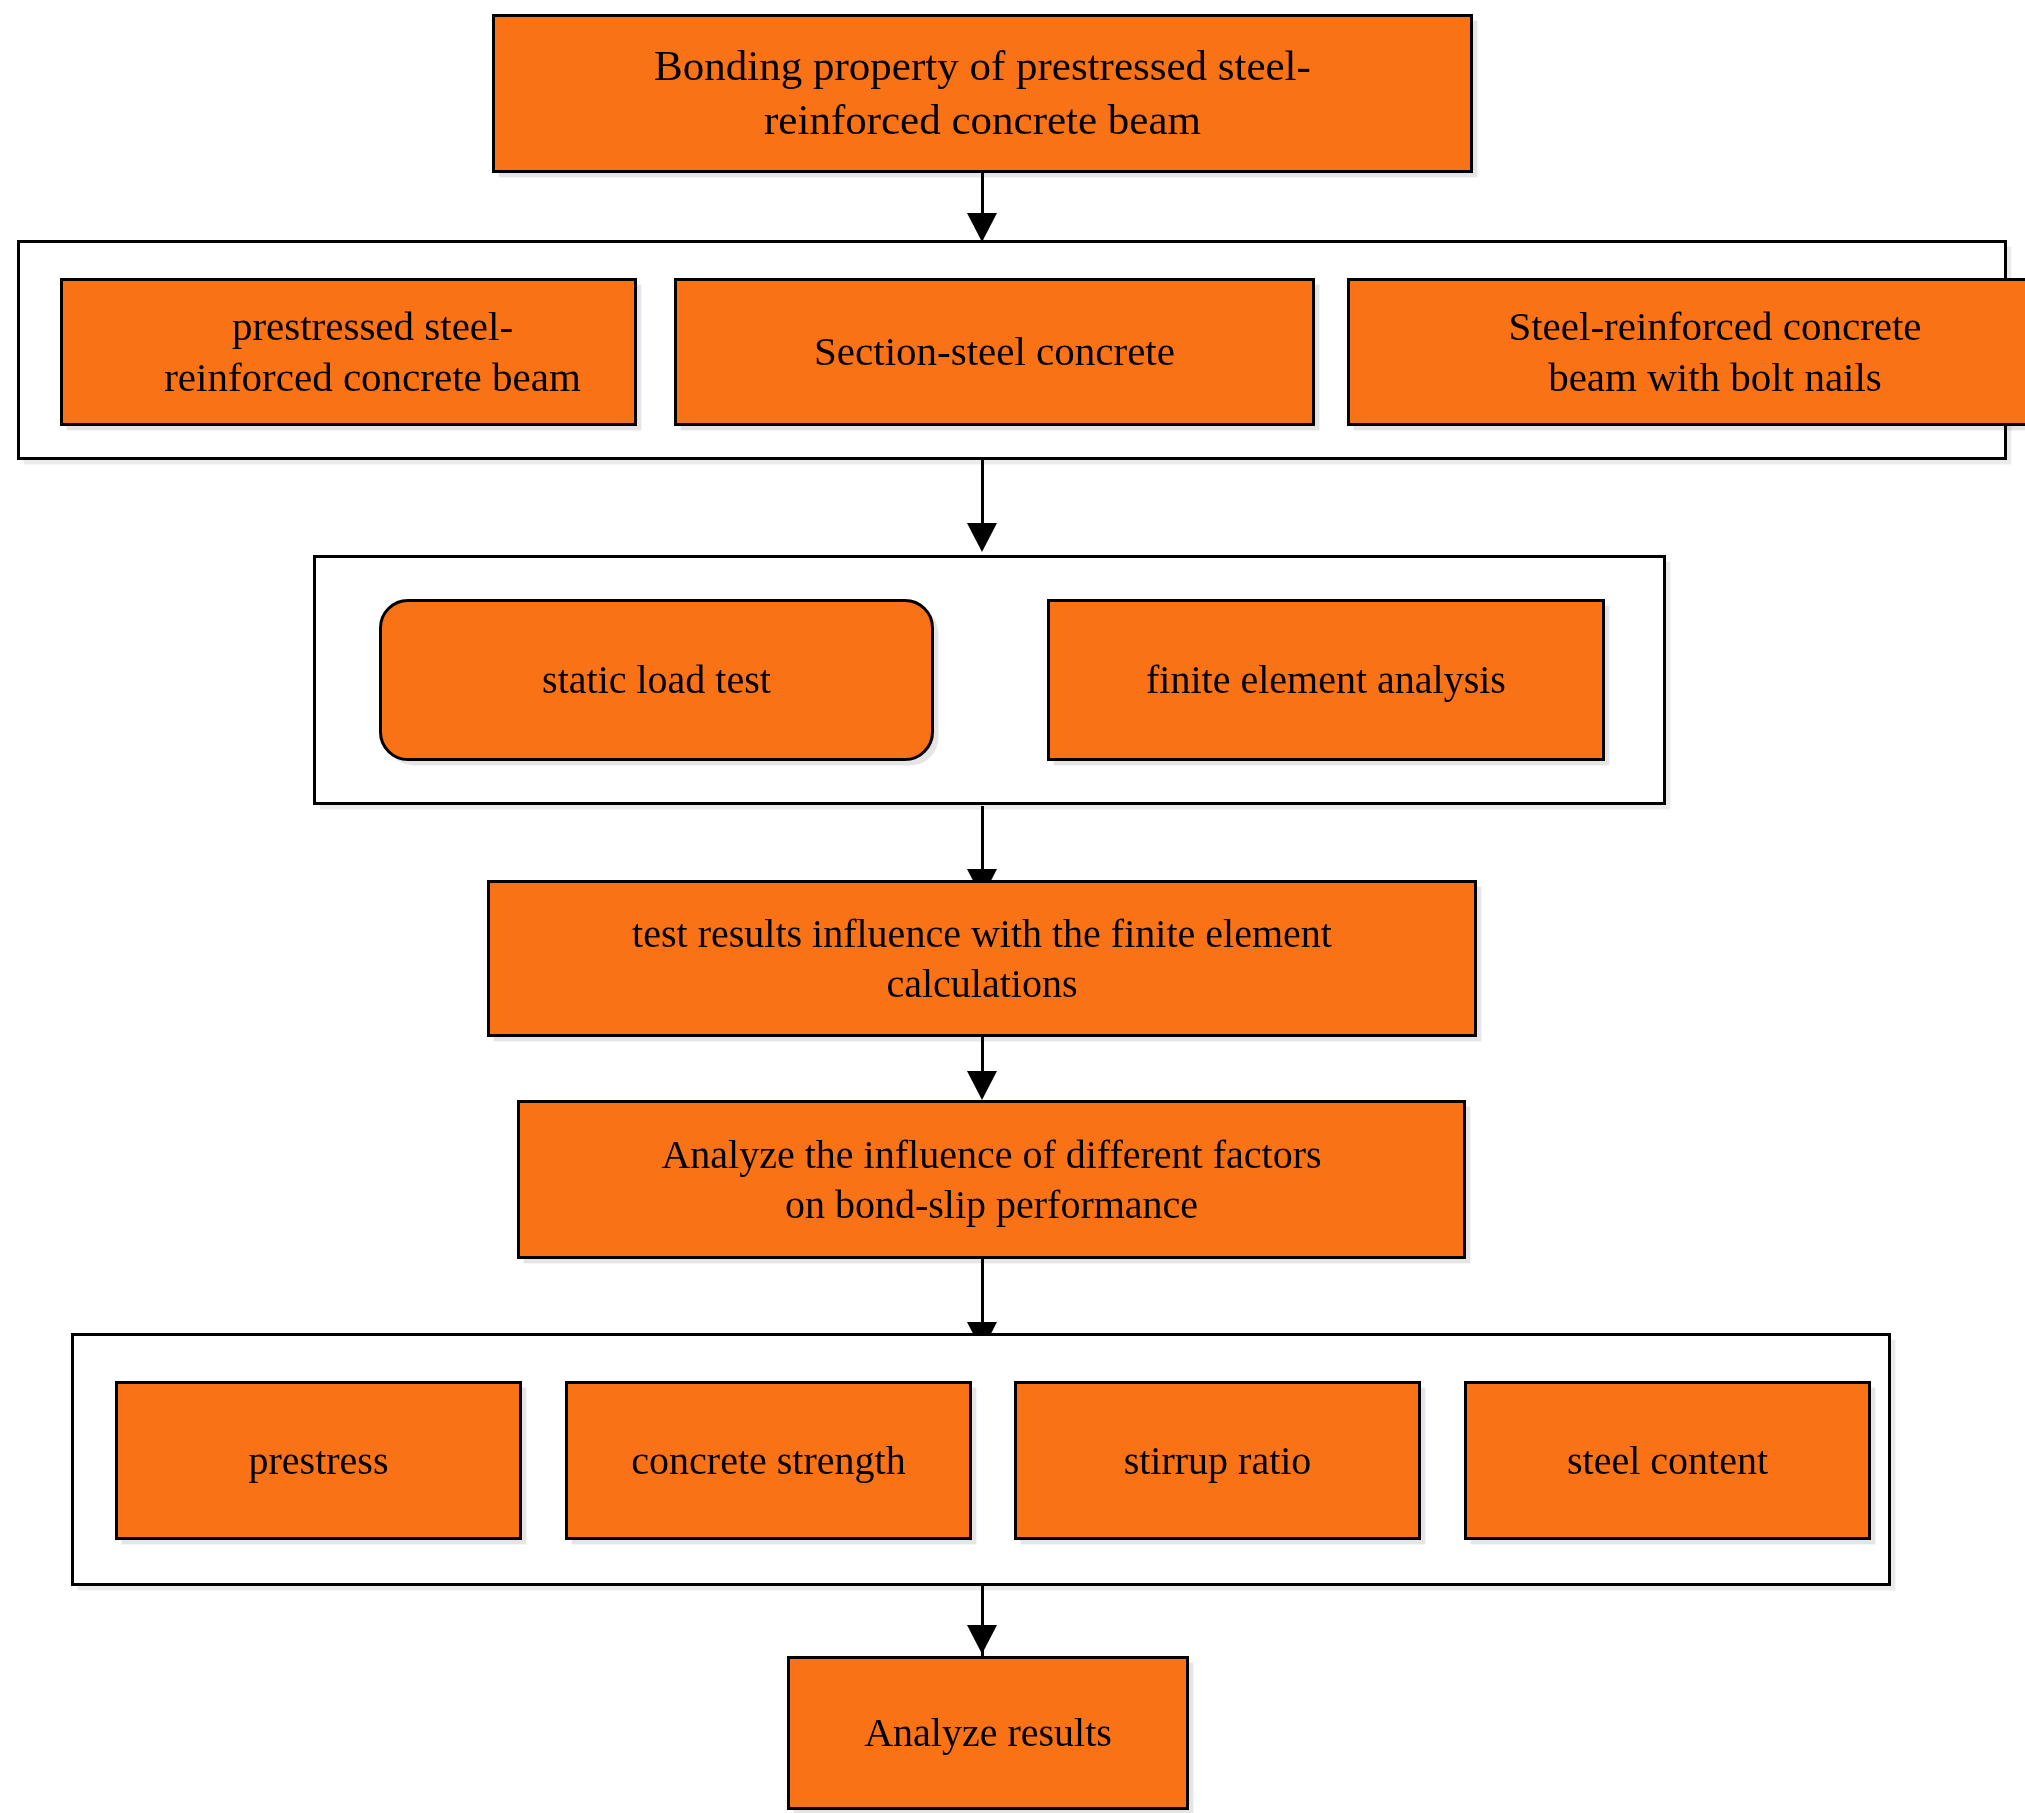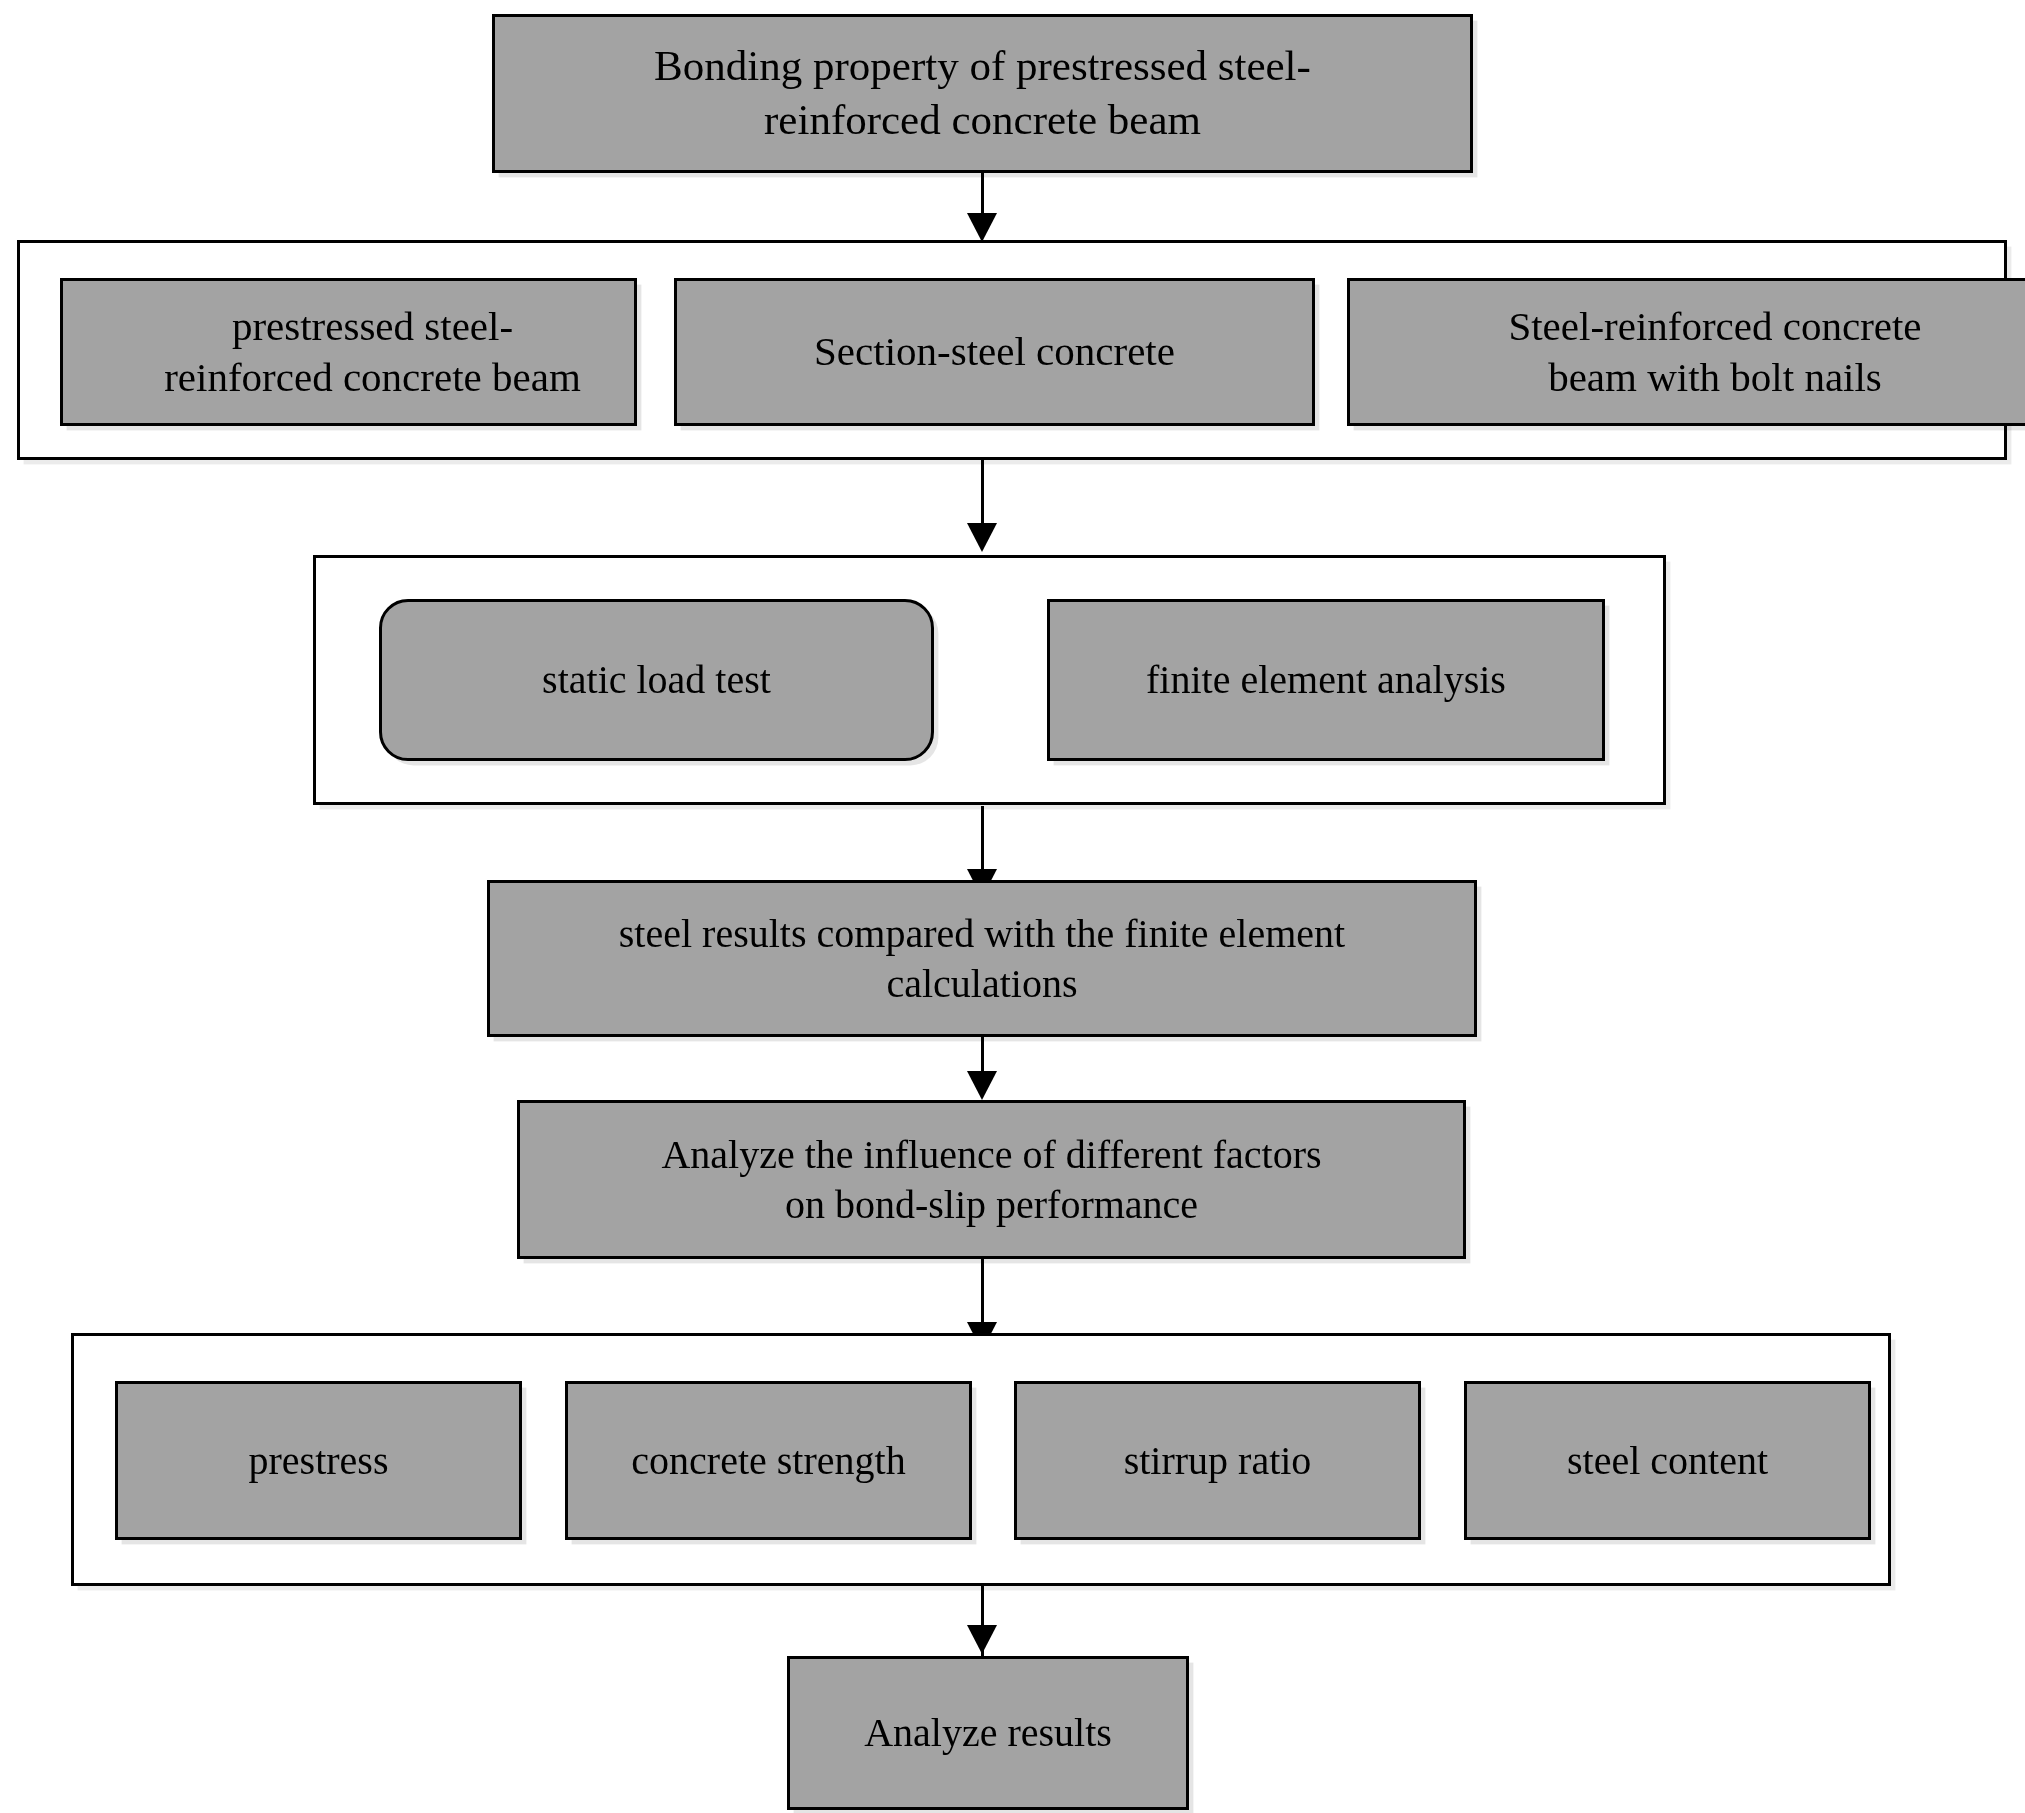--- a/index.html
+++ b/index.html
@@ -20,21 +20,21 @@
     position: absolute;
     left: 0;
     top: 0;
     width: 2025px;
     height: 1813px;
   }
 
   
   .node {
     position: absolute;
-    background: #a3a3a3;
+    background: #f97316;
     border: 3.8px solid #000000;
     box-sizing: border-box;
     display: flex;
     align-items: center;
     justify-content: center;
     text-align: center;
     line-height: 1.25;
     box-shadow: 5.5px 5.5px 0 -1.1px rgba(0,0,0,0.10);
   }
   .node .lbl {
@@ -115,21 +115,21 @@
   </div>
 
   <div class="node fs-md" style="left:1047px; top:599px; width:558px; height:162px;">
     <span class="lbl">finite element analysis</span>
   </div>
 
   <div class="conn-line" style="left:981px; top:806px; height:66px;"></div>
   <div class="conn-head" style="left:967px; top:869px;"></div>
 
   <div class="node fs-md" style="left:487px; top:880px; width:990px; height:157px;">
-    <span class="lbl">steel results compared with the finite element
+    <span class="lbl">test results influence with the finite element
 calculations</span>
   </div>
 
   <div class="conn-line" style="left:981px; top:1036px; height:58px;"></div>
   <div class="conn-head" style="left:967px; top:1071px;"></div>
 
   <div class="node fs-md" style="left:517px; top:1100px; width:949px; height:159px;">
     <span class="lbl">Analyze the influence of different factors
 on bond-slip performance</span>
   </div>

